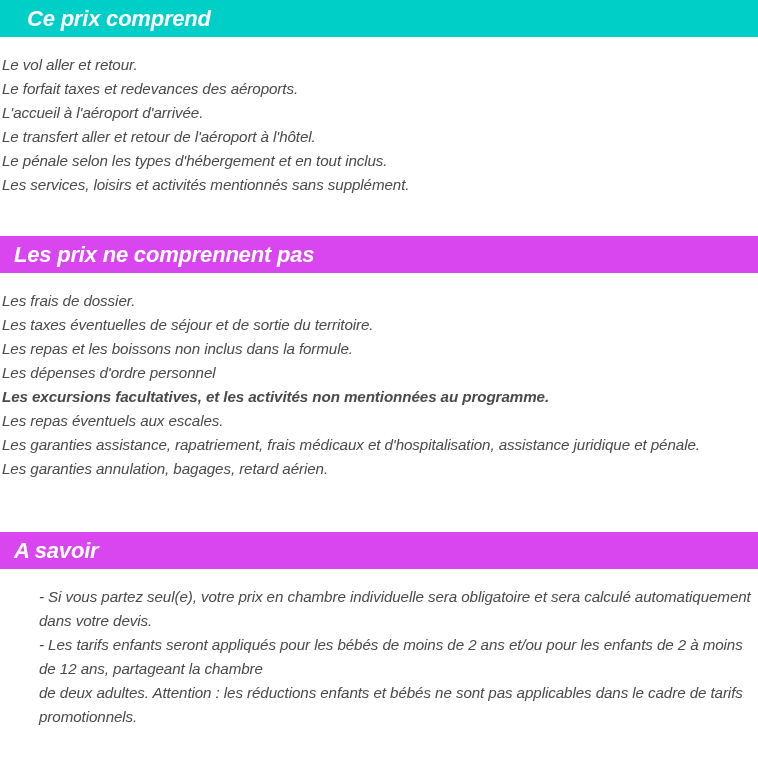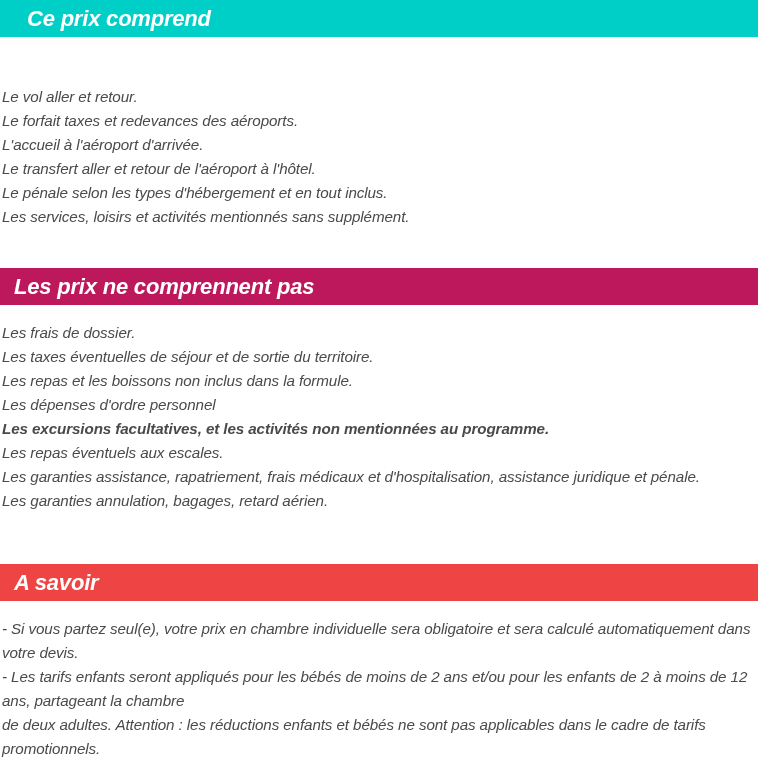--- a/index.html
+++ b/index.html
@@ -54,23 +54,23 @@
     font-style: italic;
     font-weight: normal;
     font-size: 15.2px;
     line-height: 24px;
     letter-spacing: -0.1px;
     margin: 0;
     white-space: normal;
   }
 
   
-  .sec-1 .section-body { padding-top: 16px; margin-top: 32px; }
+  .sec-1 .section-body { padding-top: 16px; }
   .sec-2 .section-body { padding-top: 16px; }
-  .sec-3 .section-body { padding-top: 16px; }
+  .sec-3 .section-body { padding-top: 16px; margin-left: 37px; }
 
   .gap-after-1 { height: 39px; }
   .gap-after-2 { height: 51px; }
 
   .tail { height: 40px; }
 </style>
 </head>
 <body>
 
 <div class="page" style="background: rgb(255, 255, 255);">
@@ -85,39 +85,39 @@
       <p class="body-line" style="color: rgb(74, 74, 74);">L'accueil à l'aéroport d'arrivée.</p>
       <p class="body-line" style="color: rgb(74, 74, 74);">Le transfert aller et retour de l'aéroport à l'hôtel.</p>
       <p class="body-line" style="color: rgb(74, 74, 74);">Le pénale selon les types d'hébergement et en tout inclus.</p>
       <p class="body-line" style="color: rgb(74, 74, 74);">Les services, loisirs et activités mentionnés sans supplément.</p>
     </div>
   </section>
 
   <div class="gap-after-1"></div>
 
   <section class="sec-2">
-    <div class="section-bar" style="background: #be185d; text-align: center;">
+    <div class="section-bar" style="background: #d946ef; text-align: center;">
       <span class="section-title" style="color: rgb(255, 255, 255);">Les prix ne comprennent pas</span>
     </div>
     <div class="section-body">
       <p class="body-line" style="color: rgb(74, 74, 74);">Les frais de dossier.</p>
       <p class="body-line" style="color: rgb(74, 74, 74);">Les taxes éventuelles de séjour et de sortie du territoire.</p>
       <p class="body-line" style="color: rgb(74, 74, 74);">Les repas et les boissons non inclus dans la formule.</p>
       <p class="body-line" style="color: rgb(74, 74, 74);">Les dépenses d'ordre personnel</p>
       <p class="body-line" style="color: rgb(74, 74, 74); font-weight: bold;">Les excursions facultatives, et les activités non mentionnées au programme.</p>
       <p class="body-line" style="color: rgb(74, 74, 74);">Les repas éventuels aux escales.</p>
       <p class="body-line" style="color: rgb(74, 74, 74);">Les garanties assistance, rapatriement, frais médicaux et d'hospitalisation, assistance juridique et pénale.</p>
       <p class="body-line" style="color: rgb(74, 74, 74);">Les garanties annulation, bagages, retard aérien.</p>
     </div>
   </section>
 
   <div class="gap-after-2"></div>
 
   <section class="sec-3">
-    <div class="section-bar" style="background: #ef4444;">
+    <div class="section-bar" style="background: #d946ef;">
       <span class="section-title" style="color: rgb(255, 255, 255);">A savoir</span>
     </div>
     <div class="section-body">
       <p class="body-para" style="color: rgb(74, 74, 74);">- Si vous partez seul(e), votre prix en chambre individuelle sera obligatoire et sera calculé automatiquement dans votre devis.</p>
       <p class="body-para" style="color: rgb(74, 74, 74);">- Les tarifs enfants seront appliqués pour les bébés de moins de 2 ans et/ou pour les enfants de 2 à moins de 12 ans, partageant la chambre</p>
       <p class="body-para" style="color: rgb(74, 74, 74);">de deux adultes. Attention : les réductions enfants et bébés ne sont pas applicables dans le cadre de tarifs promotionnels.</p>
     </div>
   </section>
 
   <div class="tail"></div>

